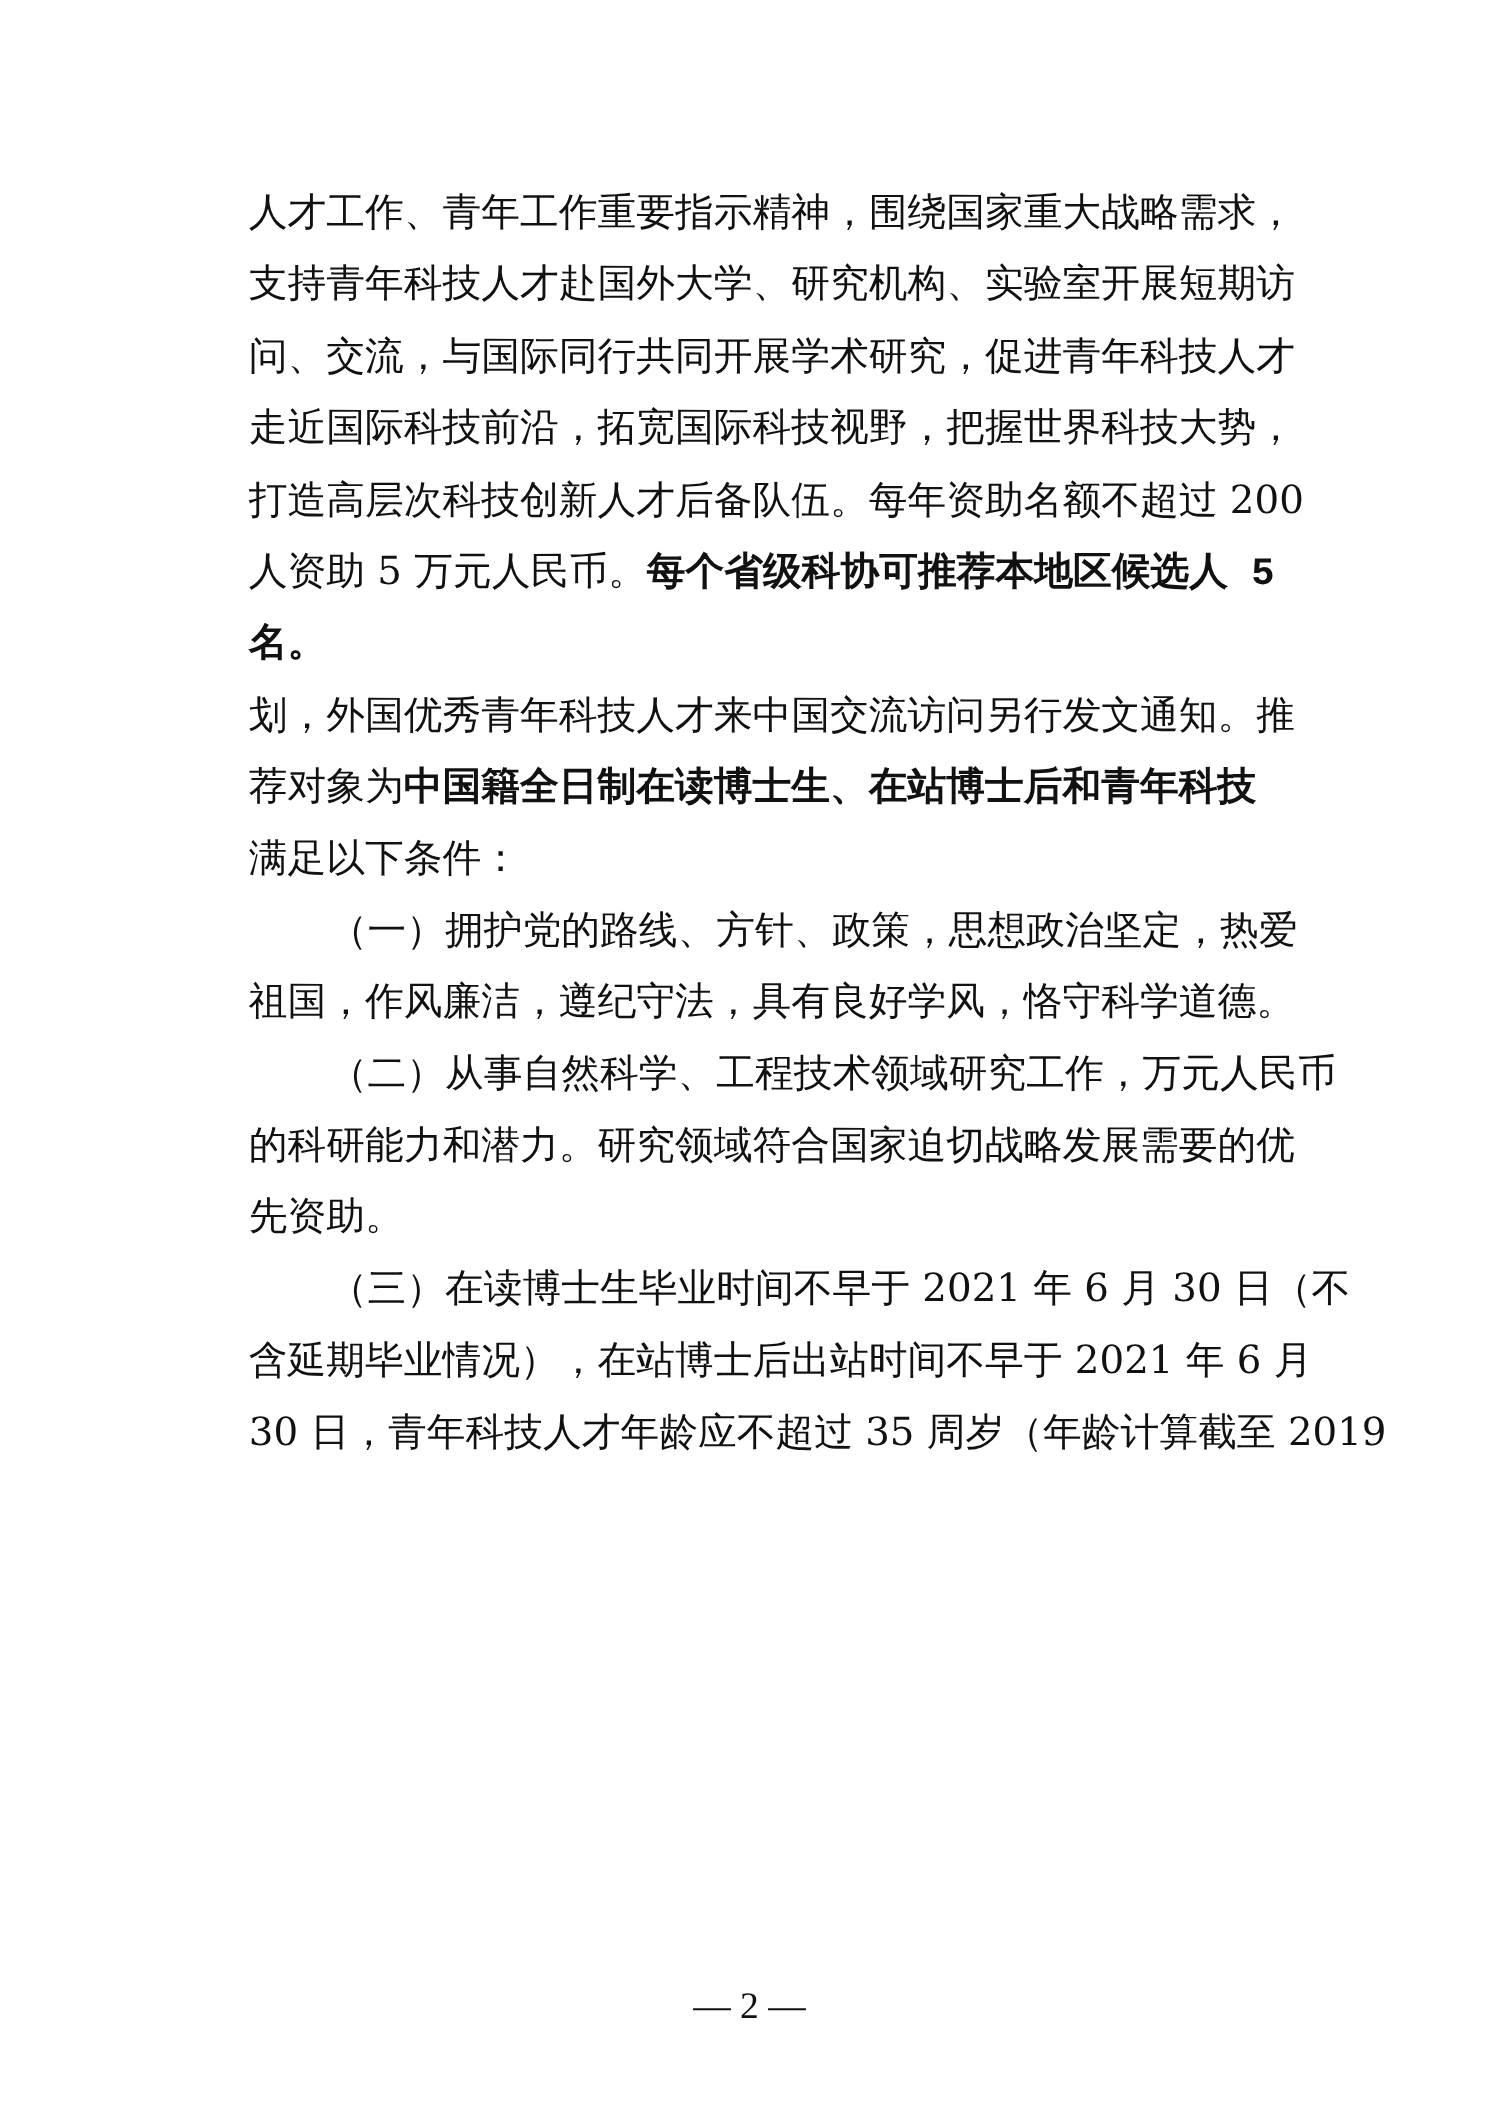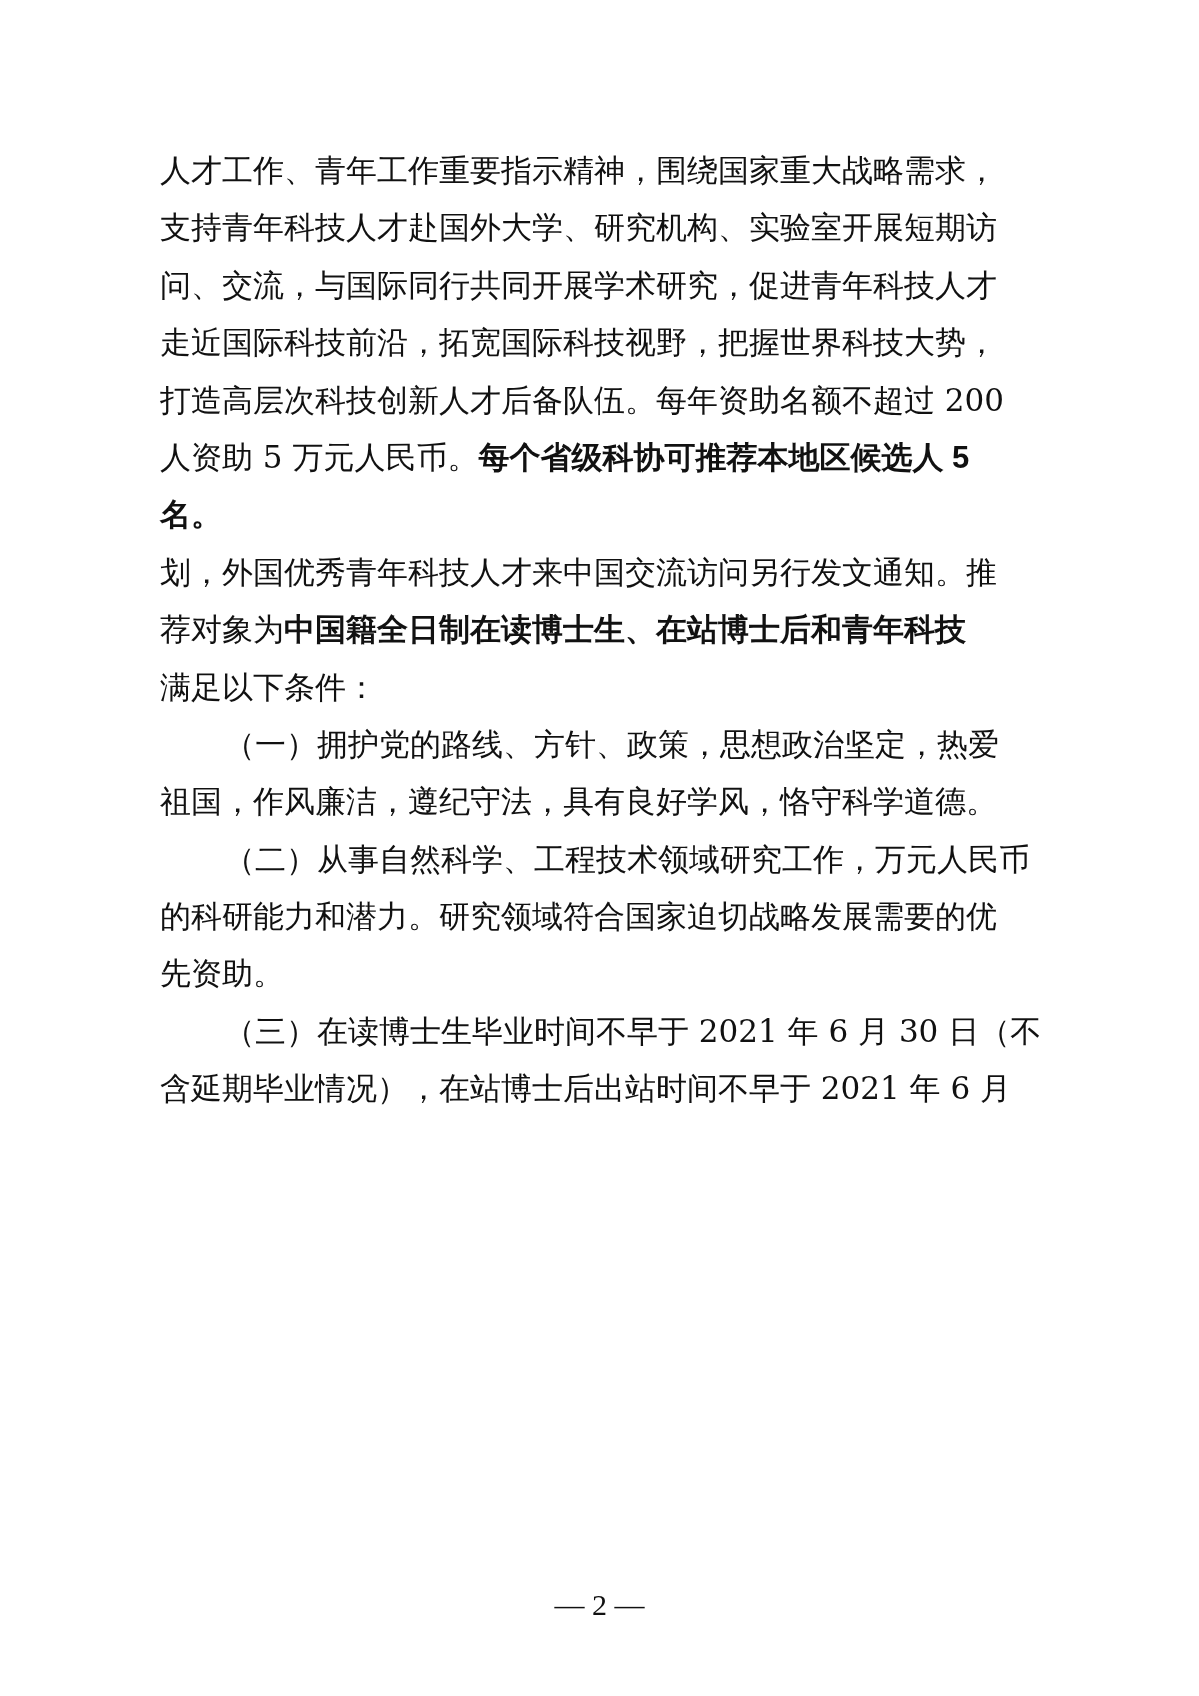--- a/index.html
+++ b/index.html
@@ -22,29 +22,30 @@
       width: 792px;
     }
     .line {
       height: 57.4px;
       line-height: 57.4px;
       font-size: 31px;
       white-space: nowrap;
       text-align: justify;
       text-align-last: justify;
       letter-spacing: 0;
+      margin-left: 39px;
     }
     .line.last {
       text-align-last: left;
     }
     .indent {
       padding-left: 64px;
     }
     .b {
-      font-family: Liberation Sans, sans-serif;
+      font-family: Liberation Mono, monospace;
       font-weight: bold;
     }
     .footer {
       position: absolute;
       left: 0;
       width: 1199px;
       top: 1588px;
       text-align: center;
       font-size: 30px;
       font-family: "Liberation Serif", "DejaVu Serif", serif;
@@ -65,15 +66,16 @@
     <div class="line"><span>划，外国优秀青年科技人才来中国交流访问另行发文通知。推</span></div>
     <div class="line"><span>荐对象为</span><span class="b">中国籍全日制在读博士生、在站博士后和青年科技</span></div>
     <div class="line last"><span>满足以下条件：</span></div>
     <div class="line indent"><span>（一）拥护党的路线、方针、政策，思想政治坚定，热爱</span></div>
     <div class="line last"><span>祖国，作风廉洁，遵纪守法，具有良好学风，恪守科学道德。</span></div>
     <div class="line indent"><span>（二）从事自然科学、工程技术领域研究工作，万元人民币</span></div>
     <div class="line"><span>的科研能力和潜力。研究领域符合国家迫切战略发展需要的优</span></div>
     <div class="line last"><span>先资助。</span></div>
     <div class="line indent"><span>（三）在读博士生毕业时间不早于 2021 年 6 月 30 日（不</span></div>
     <div class="line"><span>含延期毕业情况），在站博士后出站时间不早于 2021 年 6 月</span></div>
+    <div class="line"><span>30 日，青年科技人才年龄应不超过 35 周岁（年龄计算截至 2019</span></div>
   </div>
 
 <div class="footer">— 2 —</div>
 
 </body></html>

